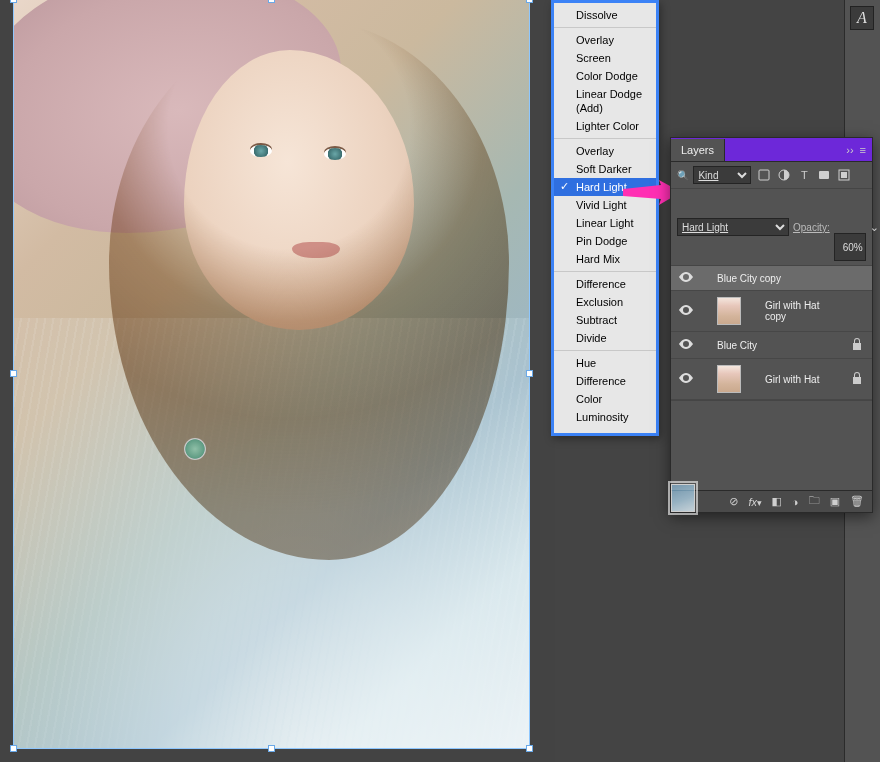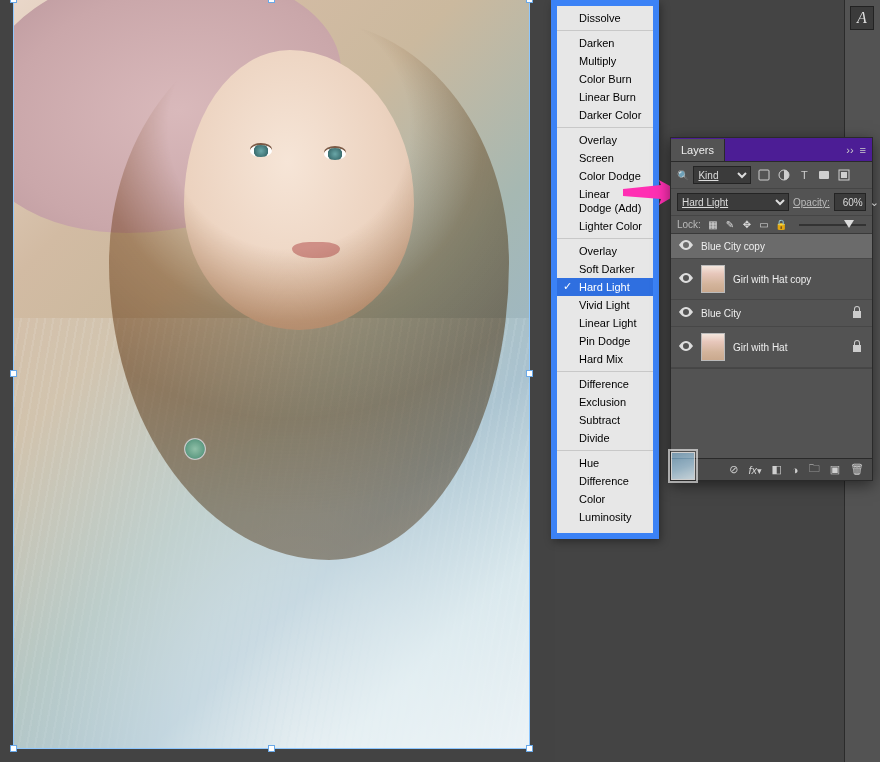--- a/index.html
+++ b/index.html
@@ -54,21 +54,21 @@
   .bbox { position:absolute; left:13px; top:-1px; width:517px; height:750px;
     border:1px solid #8ec7ff; pointer-events:none;}
   .handle { position:absolute; width:7px; height:7px; background:#fff; border:1px solid #6aa9e8;}
   .h-tl{top:-4px;left:-4px}.h-tm{top:-4px;left:calc(50% - 4px)}.h-tr{top:-4px;right:-4px}
   .h-ml{top:calc(50% - 4px);left:-4px}.h-mr{top:calc(50% - 4px);right:-4px}
   .h-bl{bottom:-4px;left:-4px}.h-bm{bottom:-4px;left:calc(50% - 4px)}.h-br{bottom:-4px;right:-4px}
 
   
   .blend-menu {
     position:absolute; left:551px; top:0; width:108px;
-    background:#e7e7e7; color:#000; border:6px solid #3b82f6;
+    background:#e7e7e7; color:#000; border:3px solid #3b82f6;
     box-shadow: 2px 3px 8px rgba(0,0,0,.35);
     padding-bottom:4px;
   }
   .blend-menu .grp { border-top:1px solid #c8c8c8; padding:3px 0;}
   .blend-menu .grp:first-child{border-top:none;}
   .blend-menu .item { padding:2px 10px 2px 22px; line-height:14px; cursor:default; position:relative;}
   .blend-menu .item.selected { background:#2f6fe0; color:#fff;}
   .blend-menu .item.selected::before{
     content:"✓"; position:absolute; left:6px; top:1px; font-size:11px;
   }
@@ -80,45 +80,45 @@
   
   .right-gutter{position:absolute;right:0;top:0;width:36px;height:762px;background:#535353;border-left:1px solid #2b2b2b;}
   .typetool{position:absolute;right:6px;top:6px;width:24px;height:24px;background:#3b3b3b;border:1px solid #222;
     display:flex;align-items:center;justify-content:center;font-family:"Times New Roman",serif;font-style:italic;font-size:16px;color:#ddd;}
 
   
   .panel{
     position:absolute; left:670px; top:137px; width:203px;
     background:#535353; border:1px solid #2a2a2a; box-shadow:0 4px 14px rgba(0,0,0,.5);
   }
-  .panel-tabbar{display:flex;align-items:center;height:24px;background:#4c1d95;border-bottom:1px solid #2a2a2a;}
+  .panel-tabbar{display:flex;align-items:center;height:24px;background:#6d28d9;border-bottom:1px solid #2a2a2a;}
   .panel-tab{padding:5px 10px;font-size:11px;color:#eee;background:#535353;border-right:1px solid #2a2a2a;}
   .panel-menu{margin-left:auto;display:flex;gap:6px;padding-right:6px;color:#ccc;}
   .panel-menu span{font-size:11px;}
   .row{display:flex;align-items:center;gap:4px;padding:4px 6px;border-bottom:1px solid #454545;}
   .sel{flex:0 0 auto;}
   select.kind, select.blend{
     background:#3b3b3b;color:#ddd;border:1px solid #242424;height:18px;font-size:10px;text-decoration:underline;
   }
   select.kind{width:58px;}
   .filter-icons{display:flex;gap:6px;margin-left:2px;}
   .fi{width:14px;height:14px;display:inline-flex;align-items:center;justify-content:center;color:#ccc;font-size:11px;border-radius:2px;}
   .fi svg{width:12px;height:12px;fill:#cfcfcf;}
   select.blend{width:112px;}
   .op-label{font-size:10px;color:#bbb;margin-left:auto;text-decoration:underline;}
-  .op-val{width:32px;height:18px;background:#3b3b3b;border:1px solid #242424;color:#ddd;font-size:10px;text-align:right;padding-right:2px;}
+  .op-val{width:32px;height:28px;background:#3b3b3b;border:1px solid #242424;color:#ddd;font-size:10px;text-align:right;padding-right:2px;margin-top:40px;}
   .chev{width:12px;text-align:center;color:#ccc;}
   .lockrow{display:flex;align-items:center;gap:6px;padding:3px 6px;border-bottom:1px solid #3a3a3a;color:#bbb;font-size:10px;}
   .lockrow .icons{display:flex;gap:5px;}
   .lockrow .icons span{width:12px;text-align:center;color:#ddd;}
   .slider{flex:1;height:10px;position:relative;margin-left:6px;}
   .slider::before{content:"";position:absolute;left:0;right:0;top:4px;height:2px;background:#333;}
   .slider .knob{position:absolute;top:0;left:75%;width:0;height:0;border-left:5px solid transparent;border-right:5px solid transparent;border-top:8px solid #ddd;transform:translateX(-50%);}
   .layers{max-height:300px;}
-  .layer{display:flex;align-items:center;gap:8px;padding:6px 8px;border-bottom:1px solid #474747;}
+  .layer{display:flex;align-items:center;gap:24px;padding:6px 8px;border-bottom:1px solid #474747;}
   .layer.active{background:#6b6b6b;}
   .vis{width:14px;color:#ddd;}
   .vis svg{width:14px;height:10px;fill:#ddd;}
   .thumb{width:24px;height:28px;border:1px solid #bbb;background:#888;}
   .thumb.city{background:linear-gradient(160deg,#2b587a 0%,#5e88a5 55%,#a7c0cf 100%);}
   .thumb.girl{background:linear-gradient(180deg,#f4e6dd 0%,#e7c7bb 30%,#d3b49b 70%,#caa98e 100%);}
   .active .thumb{outline:2px solid #e6e6e6;outline-offset:1px;}
   .lname{flex:1;font-size:10px;color:#eee;}
   .lk{width:12px;color:#ccc;}
   .lk svg{width:10px;height:12px;fill:#ccc;}
@@ -148,27 +148,20 @@
     <div class="handle h-mr"></div>
     <div class="handle h-bl"></div>
     <div class="handle h-bm"></div>
     <div class="handle h-br"></div>
   </div>
 </div>
 
 <div class="blend-menu" id="blend-menu">
     <div class="grp">
       <div class="item">Dissolve</div>
-    </div>
-    <div class="grp">
-      <div class="item">Darken</div>
-      <div class="item">Multiply</div>
-      <div class="item">Color Burn</div>
-      <div class="item">Linear Burn</div>
-      <div class="item">Darker Color</div>
     </div>
     <div class="grp">
       <div class="item">Overlay</div>
       <div class="item">Screen</div>
       <div class="item">Color Dodge</div>
       <div class="item">Linear Dodge (Add)</div>
       <div class="item">Lighter Color</div>
     </div>
     <div class="grp">
       <div class="item">Overlay</div>
@@ -253,33 +246,20 @@
 
   <div class="row">
     <select class="blend sel">
       <option>Hard Light</option>
     </select>
     <span class="op-label">Opacity:</span>
     <input class="op-val" value="60%" style="">
     <span class="chev">⌄</span>
   </div>
 
-  <div class="lockrow">
-    <span>Lock:</span>
-    <div class="icons">
-      <span>▦</span>
-      <span>✎</span>
-      <span>✥</span>
-      <span>▭</span>
-      <span>🔒</span>
-    </div>
-    <div class="slider">
-        <div class="knob"></div>
-      </div>
-  </div>
 
   <div class="layers" id="layer-list">
       <div class="layer active">
         <span class="vis"><svg viewBox="0 0 14 10">
             <path d="M7 0C3 0 0 5 0 5s3 5 7 5 7-5 7-5S11 0 7 0zm0 8a3 3 0 1 1 0-6 3 3 0 0 1 0 6z"></path>
           </svg></span>
         <div class="thumb city"></div>
         <span class="lname">Blue City copy</span>
         <span class="lk"></span>
       </div>

